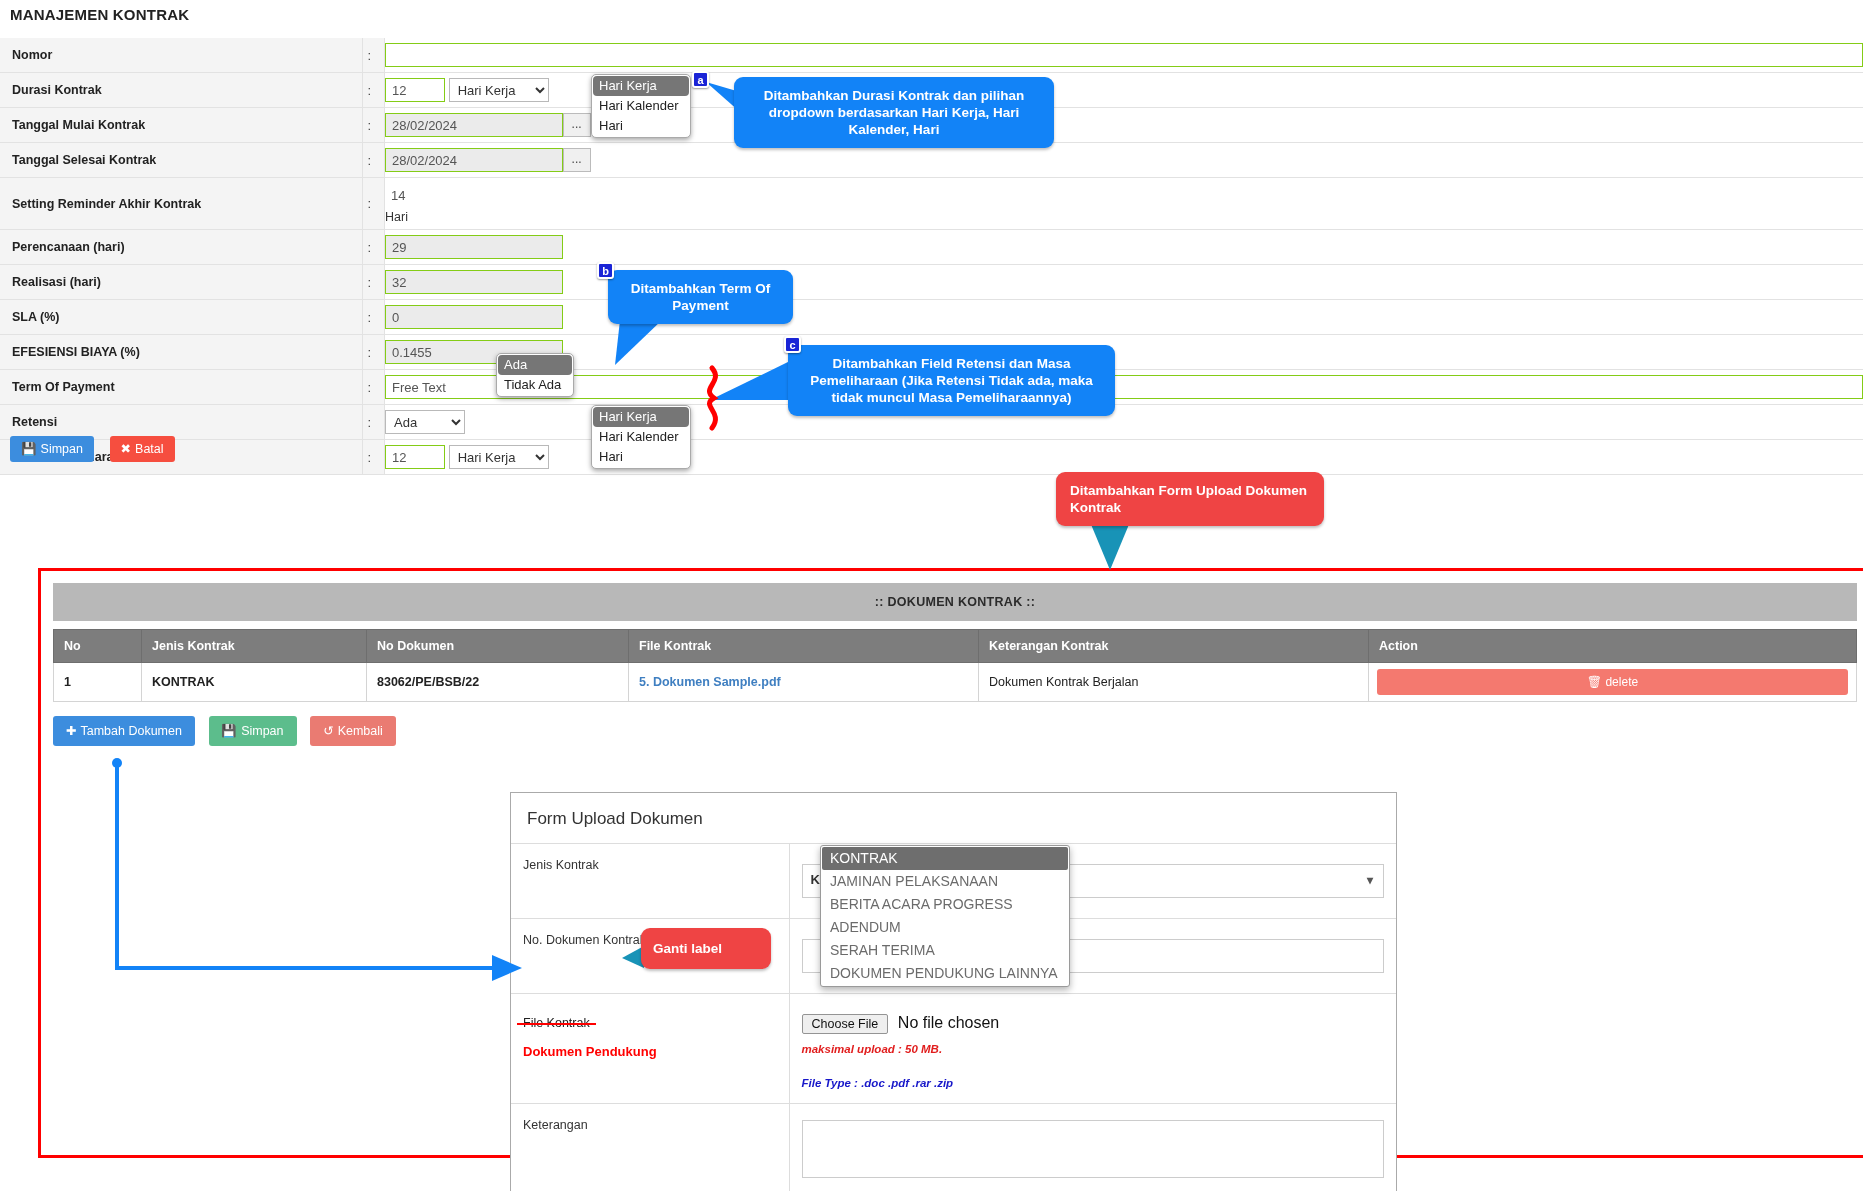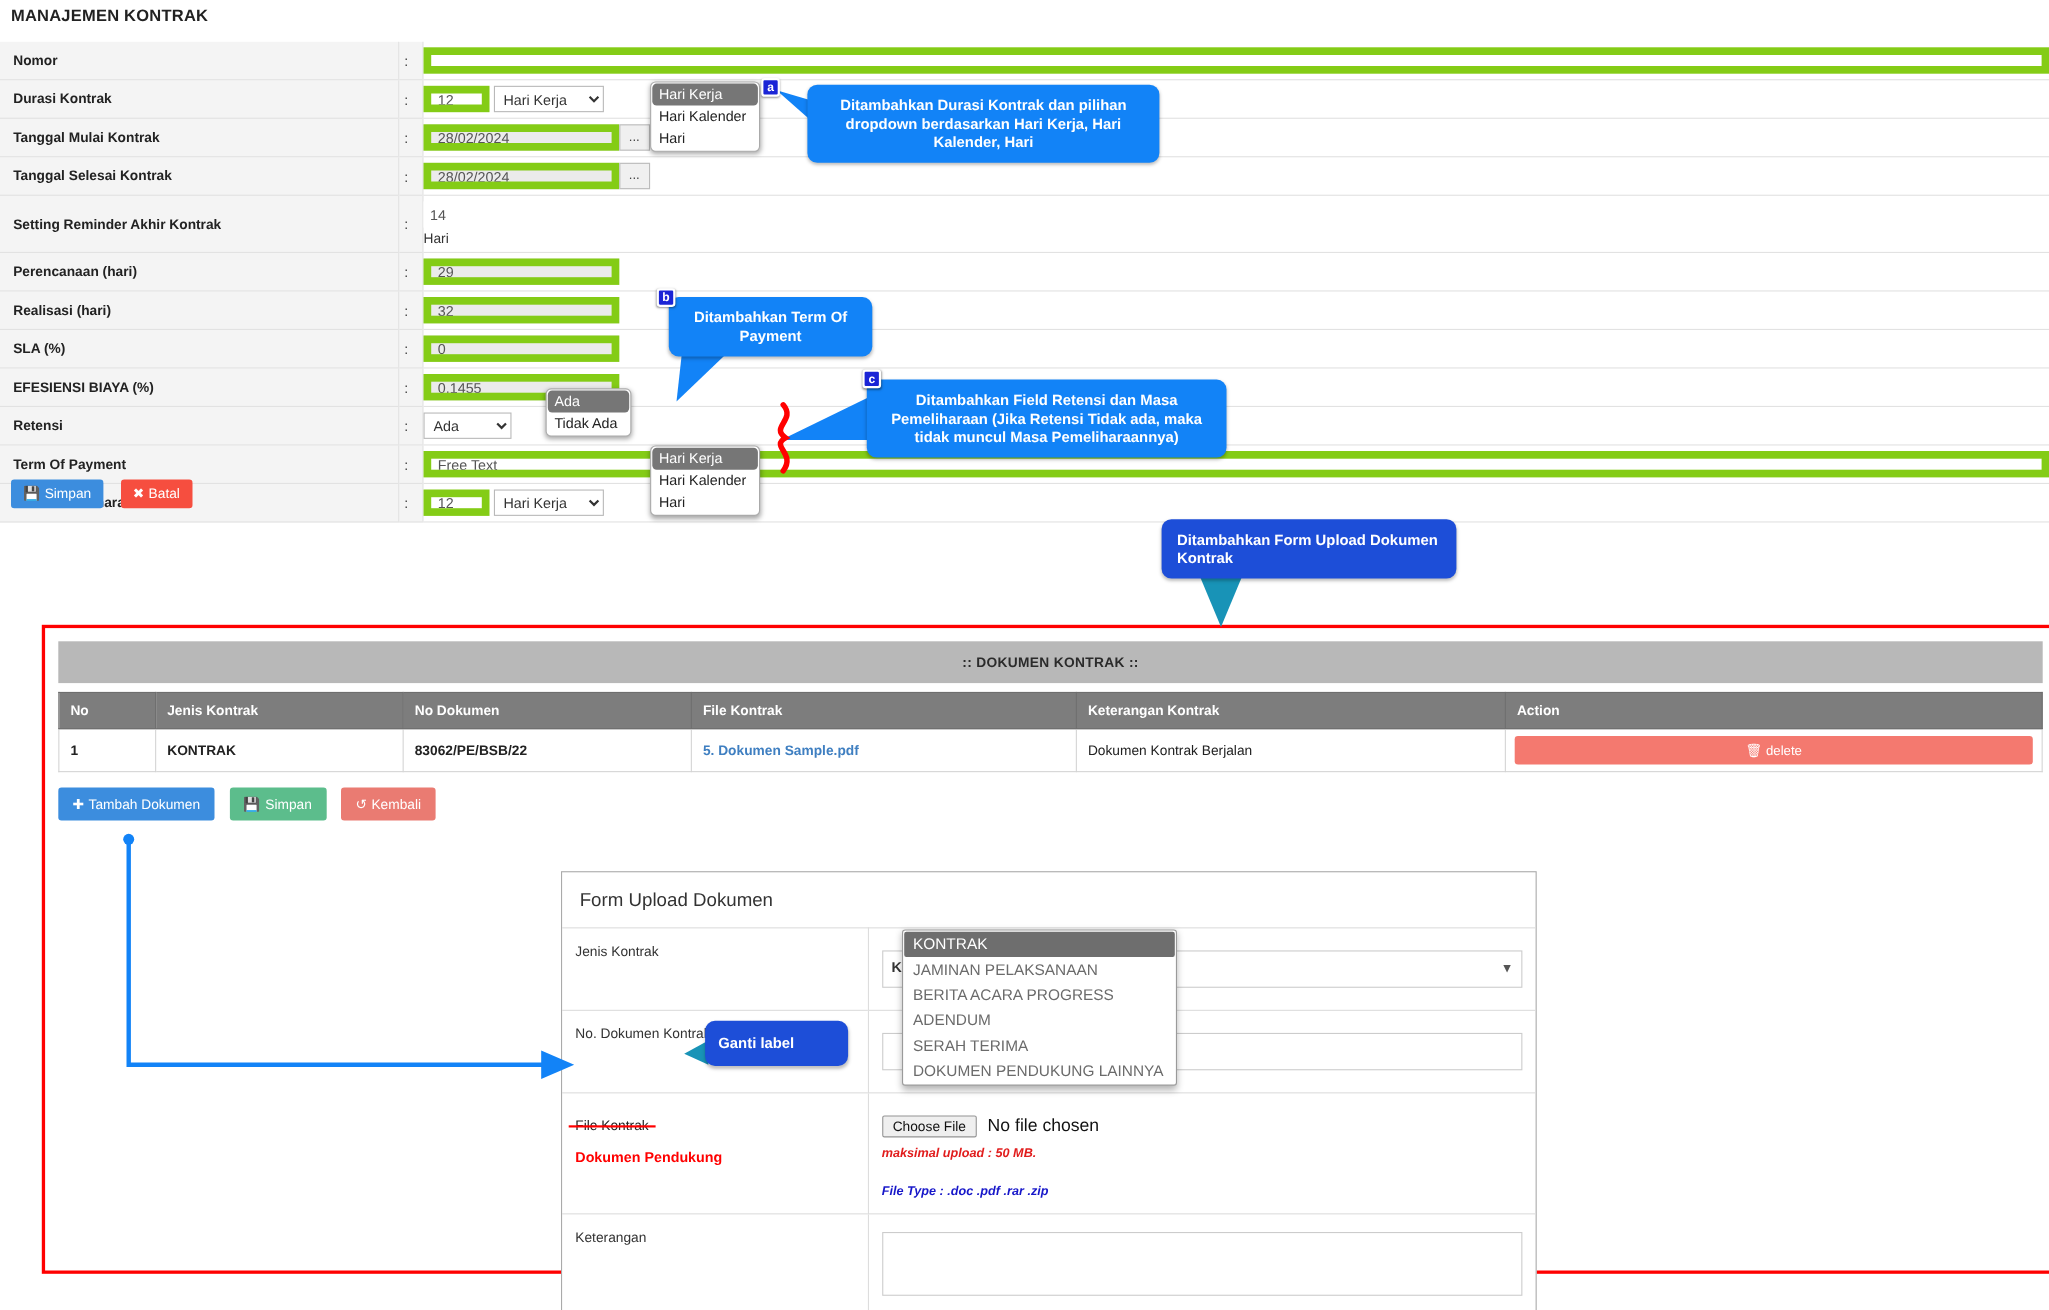--- a/index.html
+++ b/index.html
@@ -28,21 +28,21 @@
   .form-table td { padding:0; vertical-align:middle; }
   td.lbl {
     width:372px; background:#f4f4f4; border-right:1px solid #e2e2e2;
     font-weight:bold; font-size:12.5px; color:#222;
     padding:8px 12px; height:30px;
   }
   td.colon { width:22px; background:#f4f4f4; border-right:1px solid #e2e2e2; padding-left:4px; color:#444; }
   td.fld { background:#fff; padding:5px 0 5px 0; }
 
   .inp {
-    border:7px solid #84cc16; background:#fff; height:24px;
+    border:1px solid #84cc16; background:#fff; height:24px;
     font-family:"Liberation Sans", sans-serif; font-size:13px;
     padding:2px 6px; color:#555; vertical-align:middle;
   }
   .inp.grey { background:#ebebeb; color:#555; }
   .inp.full { width:1478px; }
   .inp.wide { width:178px; }
   .inp.num { width:60px; }
   .sel {
     border:1px solid #b9b9b9; background:#fff; height:24px; width:100px;
     font-family:"Liberation Sans", sans-serif; font-size:13px; color:#333;
@@ -80,21 +80,21 @@
   .form-actions { position:absolute; left:10px; top:436px; }
 
   
   .callout {
     position:absolute; border-radius:9px; color:#fff;
     font-weight:bold; text-align:center; z-index:60;
     box-shadow:0 2px 3px rgba(0,0,0,.25);
     padding:10px 14px; line-height:17px; font-size:13.5px;
   }
   .callout.blue { background:#1283f7; }
-  .callout.teal { background:#1d4ed8; text-align:left; }
+  .callout.teal { background:#ef4444; text-align:left; }
   .badge {
     position:absolute; width:17px; height:17px; background:#1a24d6;
     border:2px solid #fff; border-radius:3px; color:#fff;
     font-size:11px; font-weight:bold; line-height:15px; text-align:center;
     box-shadow:0 1px 2px rgba(0,0,0,.4); z-index:70;
   }
 
   
   .doc-wrap {
     position:absolute; left:38px; top:568px; width:1834px; height:590px;
@@ -240,33 +240,33 @@
     <td class="fld"><input class="inp grey wide" value="0" style=""></td>
   </tr>
 
   <tr>
     <td class="lbl">EFESIENSI BIAYA (%)</td>
     <td class="colon">:</td>
     <td class="fld"><input class="inp grey wide" value="0.1455" style=""></td>
   </tr>
 
   <tr>
+    <td class="lbl">Term Of Payment</td>
+    <td class="colon">:</td>
+    <td class="fld"><input class="inp full" value="Free Text" style=""></td>
+  </tr>
+
+  <tr>
     <td class="lbl">Retensi</td>
     <td class="colon">:</td>
     <td class="fld">
       <select class="sel" style="width:80px">
         <option>Ada</option>
       </select>
     </td>
-  </tr>
-
-  <tr>
-    <td class="lbl">Term Of Payment</td>
-    <td class="colon">:</td>
-    <td class="fld"><input class="inp full" value="Free Text" style=""></td>
   </tr>
 
   <tr>
     <td class="lbl">Masa Pemeliharaan</td>
     <td class="colon">:</td>
     <td class="fld">
       <input class="inp num" value="12" style="">
       <select class="sel">
         <option>Hari Kerja</option>
       </select>

